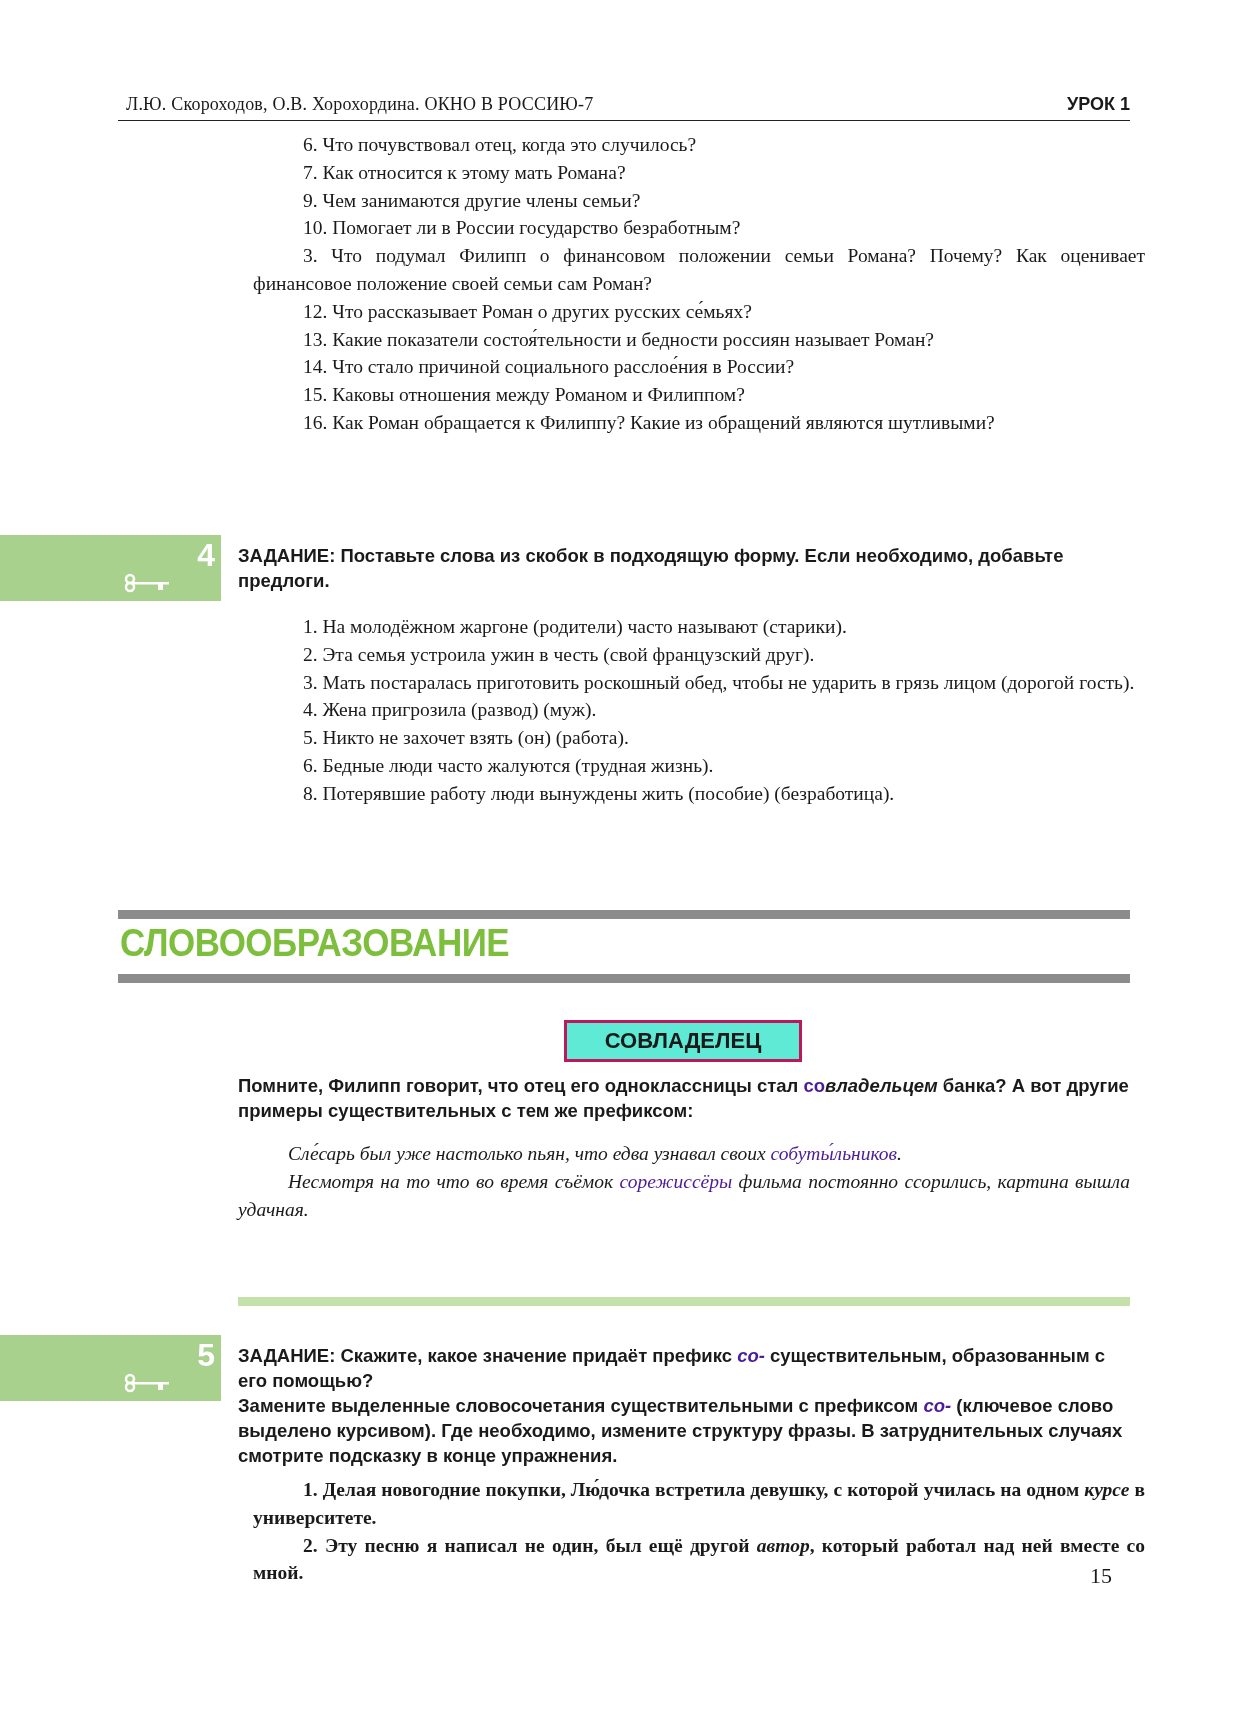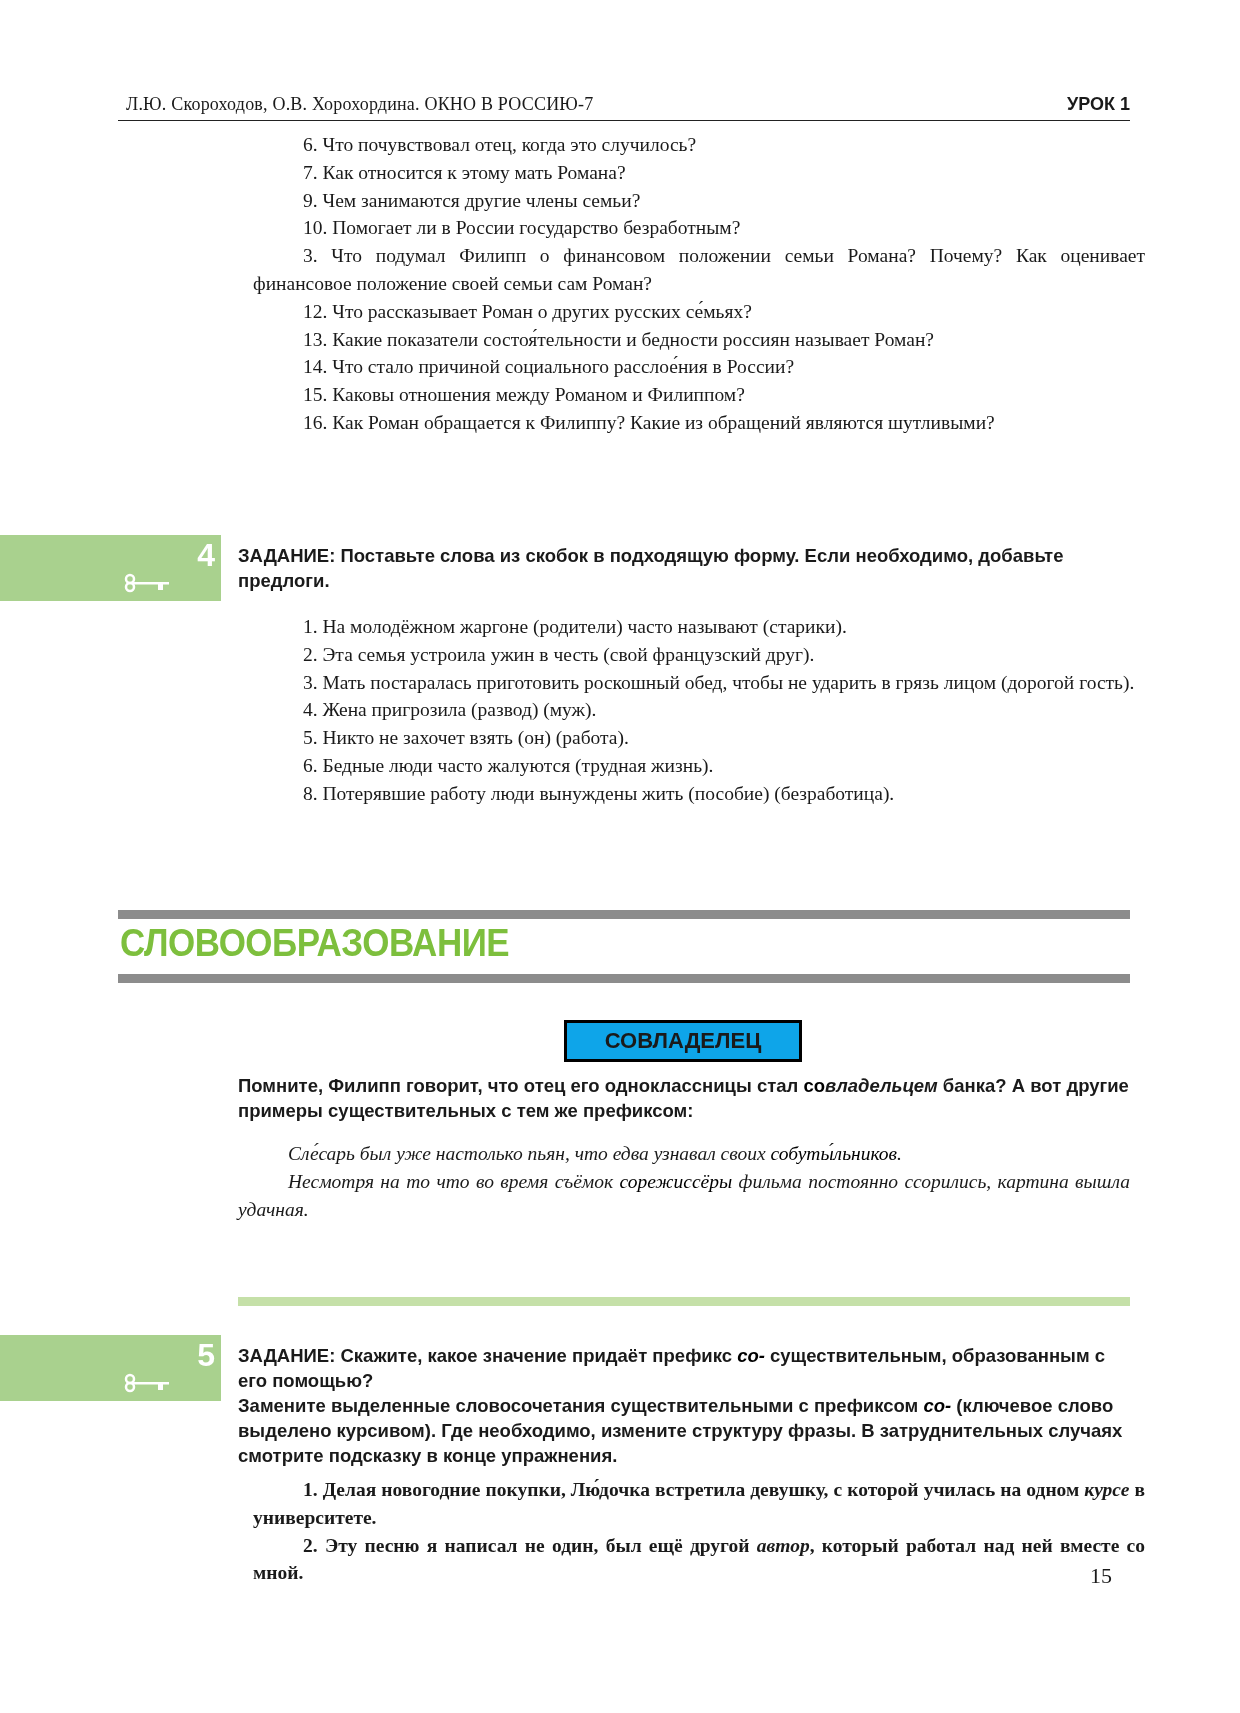--- a/index.html
+++ b/index.html
@@ -12,27 +12,27 @@
   .header-right { position:absolute; right:0; top:2px; font-size:18px; font-weight:bold; }
 
   .qlist { position:absolute; left:238px; width:892px; font-size:19.5px; line-height:27.8px;margin-left:15px; }
   .qlist p { margin:0; text-indent:50px; text-align:justify; }
 
   .task-tab { position:absolute; left:0; width:221px; background:#a9d18e; }
   .task-num { position:absolute; right:6px; top:2px; color:#fff; font-weight:bold; font-size:32px; }
   .key-icon { position:absolute; left:124px; bottom:8px; width:50px; height:20px; }
 
   .task-text { position:absolute; left:238px; width:892px; font-size:18.5px; font-weight:bold; line-height:25px;margin-top:8px; }
-  .green { color:#000000; }
+  .green { color:#4c1d95; }
   .it { font-style:italic; }
 
   .bar-gray { position:absolute; left:118px; width:1012px; height:9px; background:#8c8c8c; }
   .section-title { position:absolute; left:120px; top:922px; font-size:38px; font-weight:bold; color:#7dbf3d; letter-spacing:-0.5px; transform:scaleX(0.92); transform-origin:left; }
 
-  .word-box { position:absolute; left:564px; top:1020px; width:238px; height:42px; border:3px solid #000000; background:#0ea5e9; display:flex; align-items:center; justify-content:center; font-size:22px; font-weight:bold; box-sizing:border-box; }
+  .word-box { position:absolute; left:564px; top:1020px; width:238px; height:42px; border:3px solid #be185d; background:#5eead4; display:flex; align-items:center; justify-content:center; font-size:22px; font-weight:bold; box-sizing:border-box; }
 
   .intro { position:absolute; left:238px; top:1073px; width:892px; font-size:18.5px; font-weight:bold; line-height:25px; }
 
   .examples { position:absolute; left:238px; top:1140px; width:892px; font-size:19.5px; line-height:27.8px; font-style:italic; }
   .examples p { margin:0; text-indent:50px; text-align:justify; }
   .examples .green { font-style:italic; }
 
   .bar-green { position:absolute; left:238px; top:1297px; width:892px; height:9px; background:#c5e0a8; }
 
   .page-num { position:absolute; left:1090px; top:1563px; font-size:22px; font-weight:normal; }

